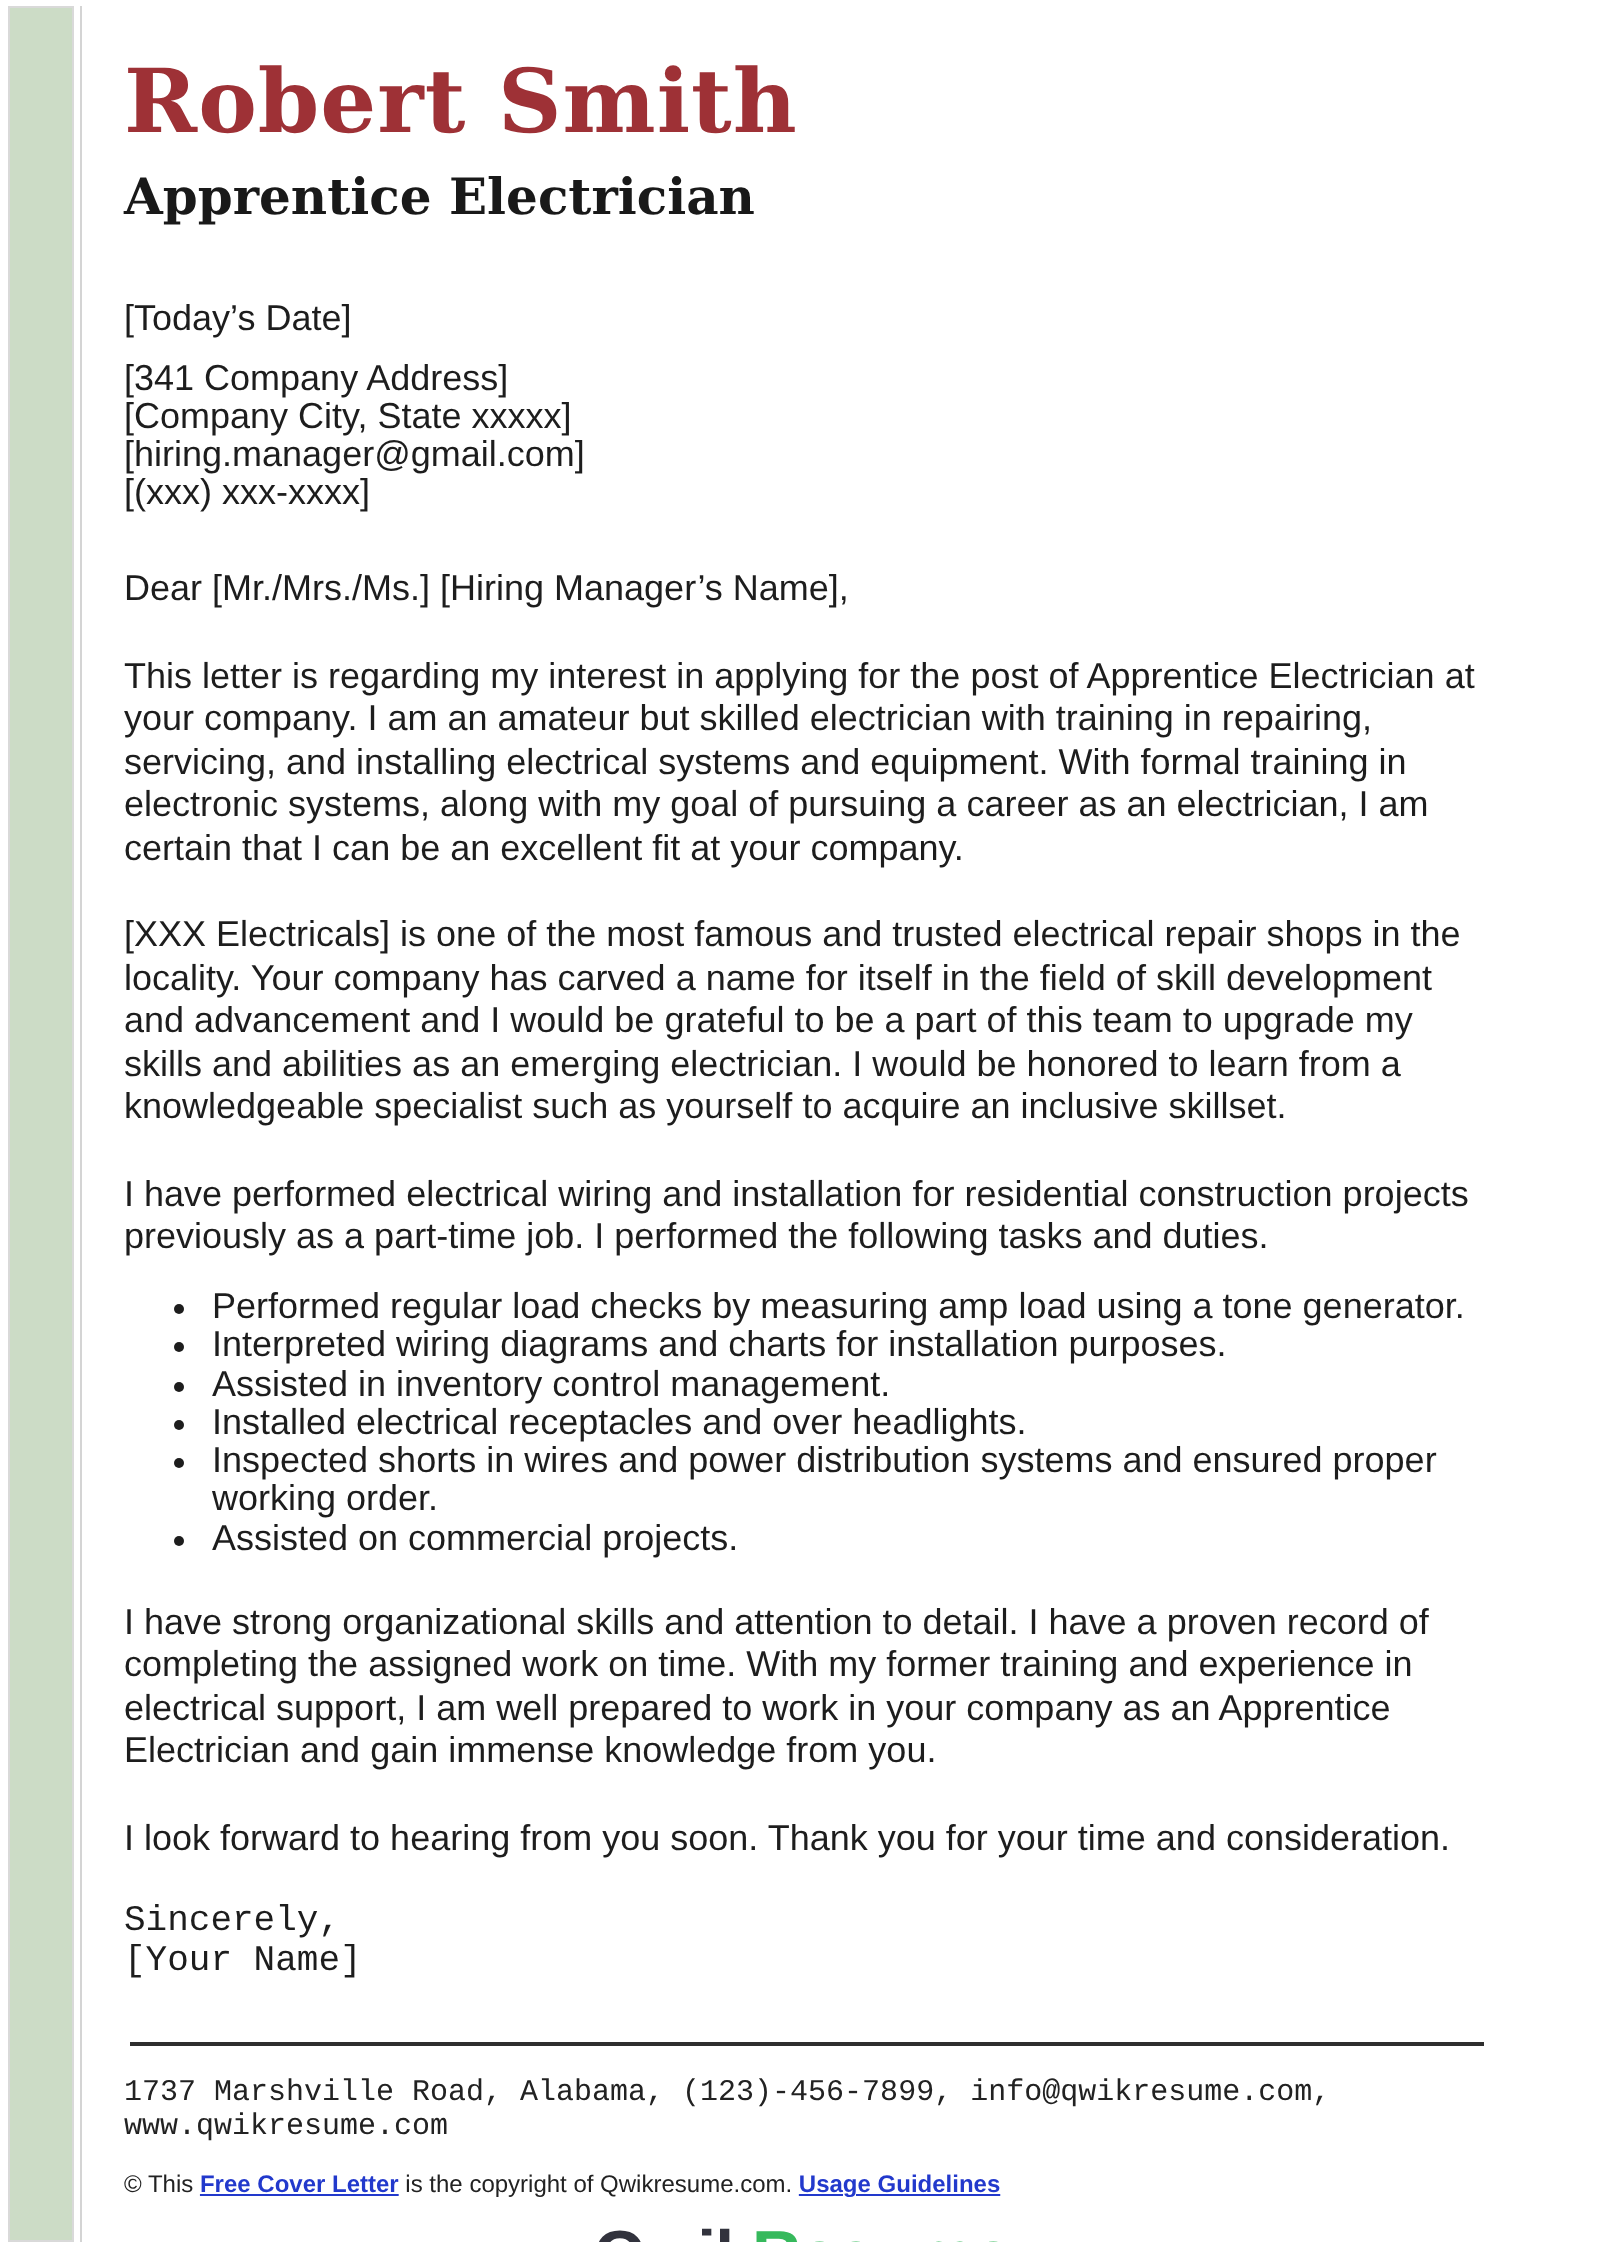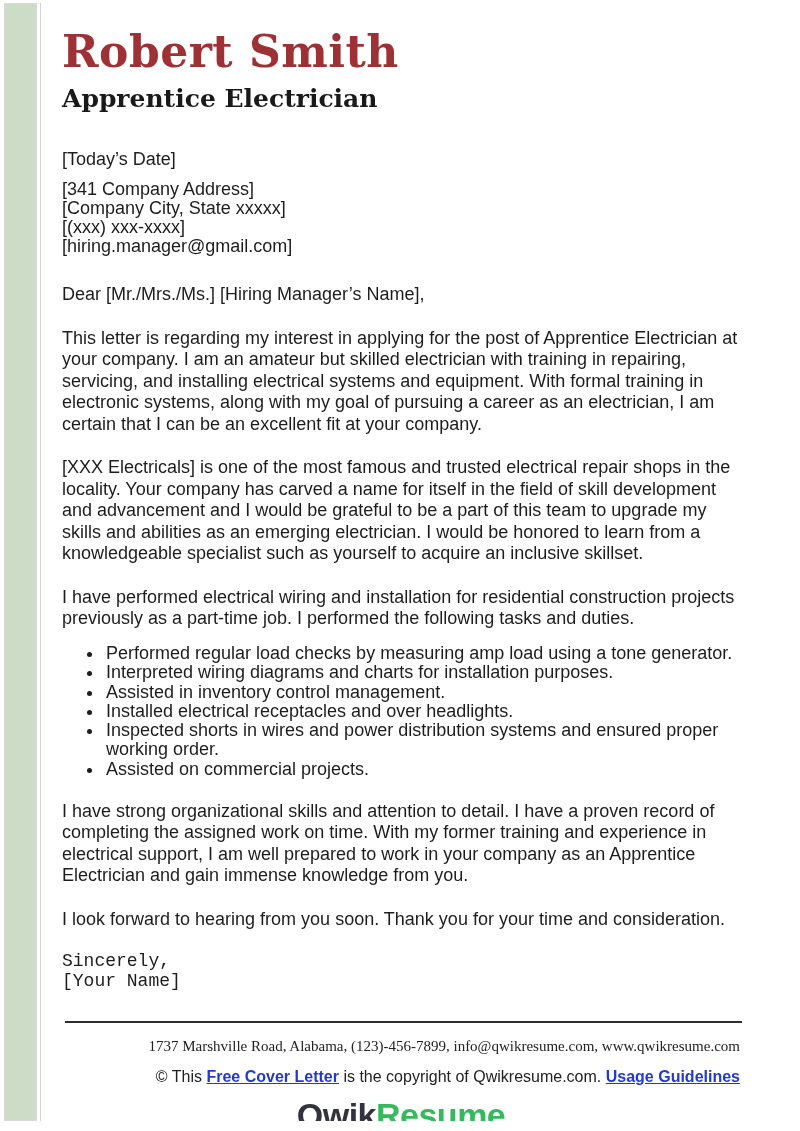--- a/index.html
+++ b/index.html
@@ -54,30 +54,30 @@
   }
   .signoff-block{margin:22px 0 0 0;font-family:Liberation Mono, monospace;}
   .signoff-block p{margin:0;line-height:19.5px;}
   .rule{
     border:none;
     border-top:2px solid #2e2e2e;
     margin:30px 0 0 3px;
     width:677px;
   }
   .footer-contact{
-    font-family:Liberation Serif, serif;
+    font-family:Liberation Mono, monospace;
     font-size:15px;
     color:#222;
-    text-align:right;
+    text-align:left;
     margin:15px 0 0 0;
   }
   .footer-copy{
-    font-size:16px;
+    font-size:12px;
     color:#222;
-    text-align:right;
+    text-align:left;
     margin:13px 0 0 0;
   }
   .footer-copy a{
     color:#2239cc;
     font-weight:bold;
     text-decoration:underline;
   }
   .logo{
     text-align:center;
     margin:10px 0 0 0;
@@ -98,22 +98,22 @@
   <div class="content">
     <h1 class="name">Robert Smith</h1>
     <h2 class="job-title">Apprentice Electrician</h2>
 
     <div class="body-text">
       <p class="date-line">[Today’s Date]</p>
 
       <div>
         <p class="addr-line">[341 Company Address]</p>
         <p class="addr-line">[Company City, State xxxxx]</p>
+        <p class="addr-line">[hiring.manager@gmail.com]</p>
         <p class="addr-line">[(xxx) xxx-xxxx]</p>
-        <p class="addr-line">[hiring.manager@gmail.com]</p>
       </div>
 
       <p class="salutation">Dear [Mr./Mrs./Ms.] [Hiring Manager’s Name],</p>
 
       <p class="para">This letter is regarding my interest in applying for the post of Apprentice Electrician at your company. I am an amateur but skilled electrician with training in repairing, servicing, and installing electrical systems and equipment. With formal training in electronic systems, along with my goal of pursuing a career as an electrician, I am certain that I can be an excellent fit at your company.</p>
       <p class="para">[XXX Electricals] is one of the most famous and trusted electrical repair shops in the locality. Your company has carved a name for itself in the field of skill development and advancement and I would be grateful to be a part of this team to upgrade my skills and abilities as an emerging electrician. I would be honored to learn from a knowledgeable specialist such as yourself to acquire an inclusive skillset.</p>
       <p class="para">I have performed electrical wiring and installation for residential construction projects previously as a part-time job. I performed the following tasks and duties.</p>
 
       <ul class="duties">
         <li>Performed regular load checks by measuring amp load using a tone generator.</li>

